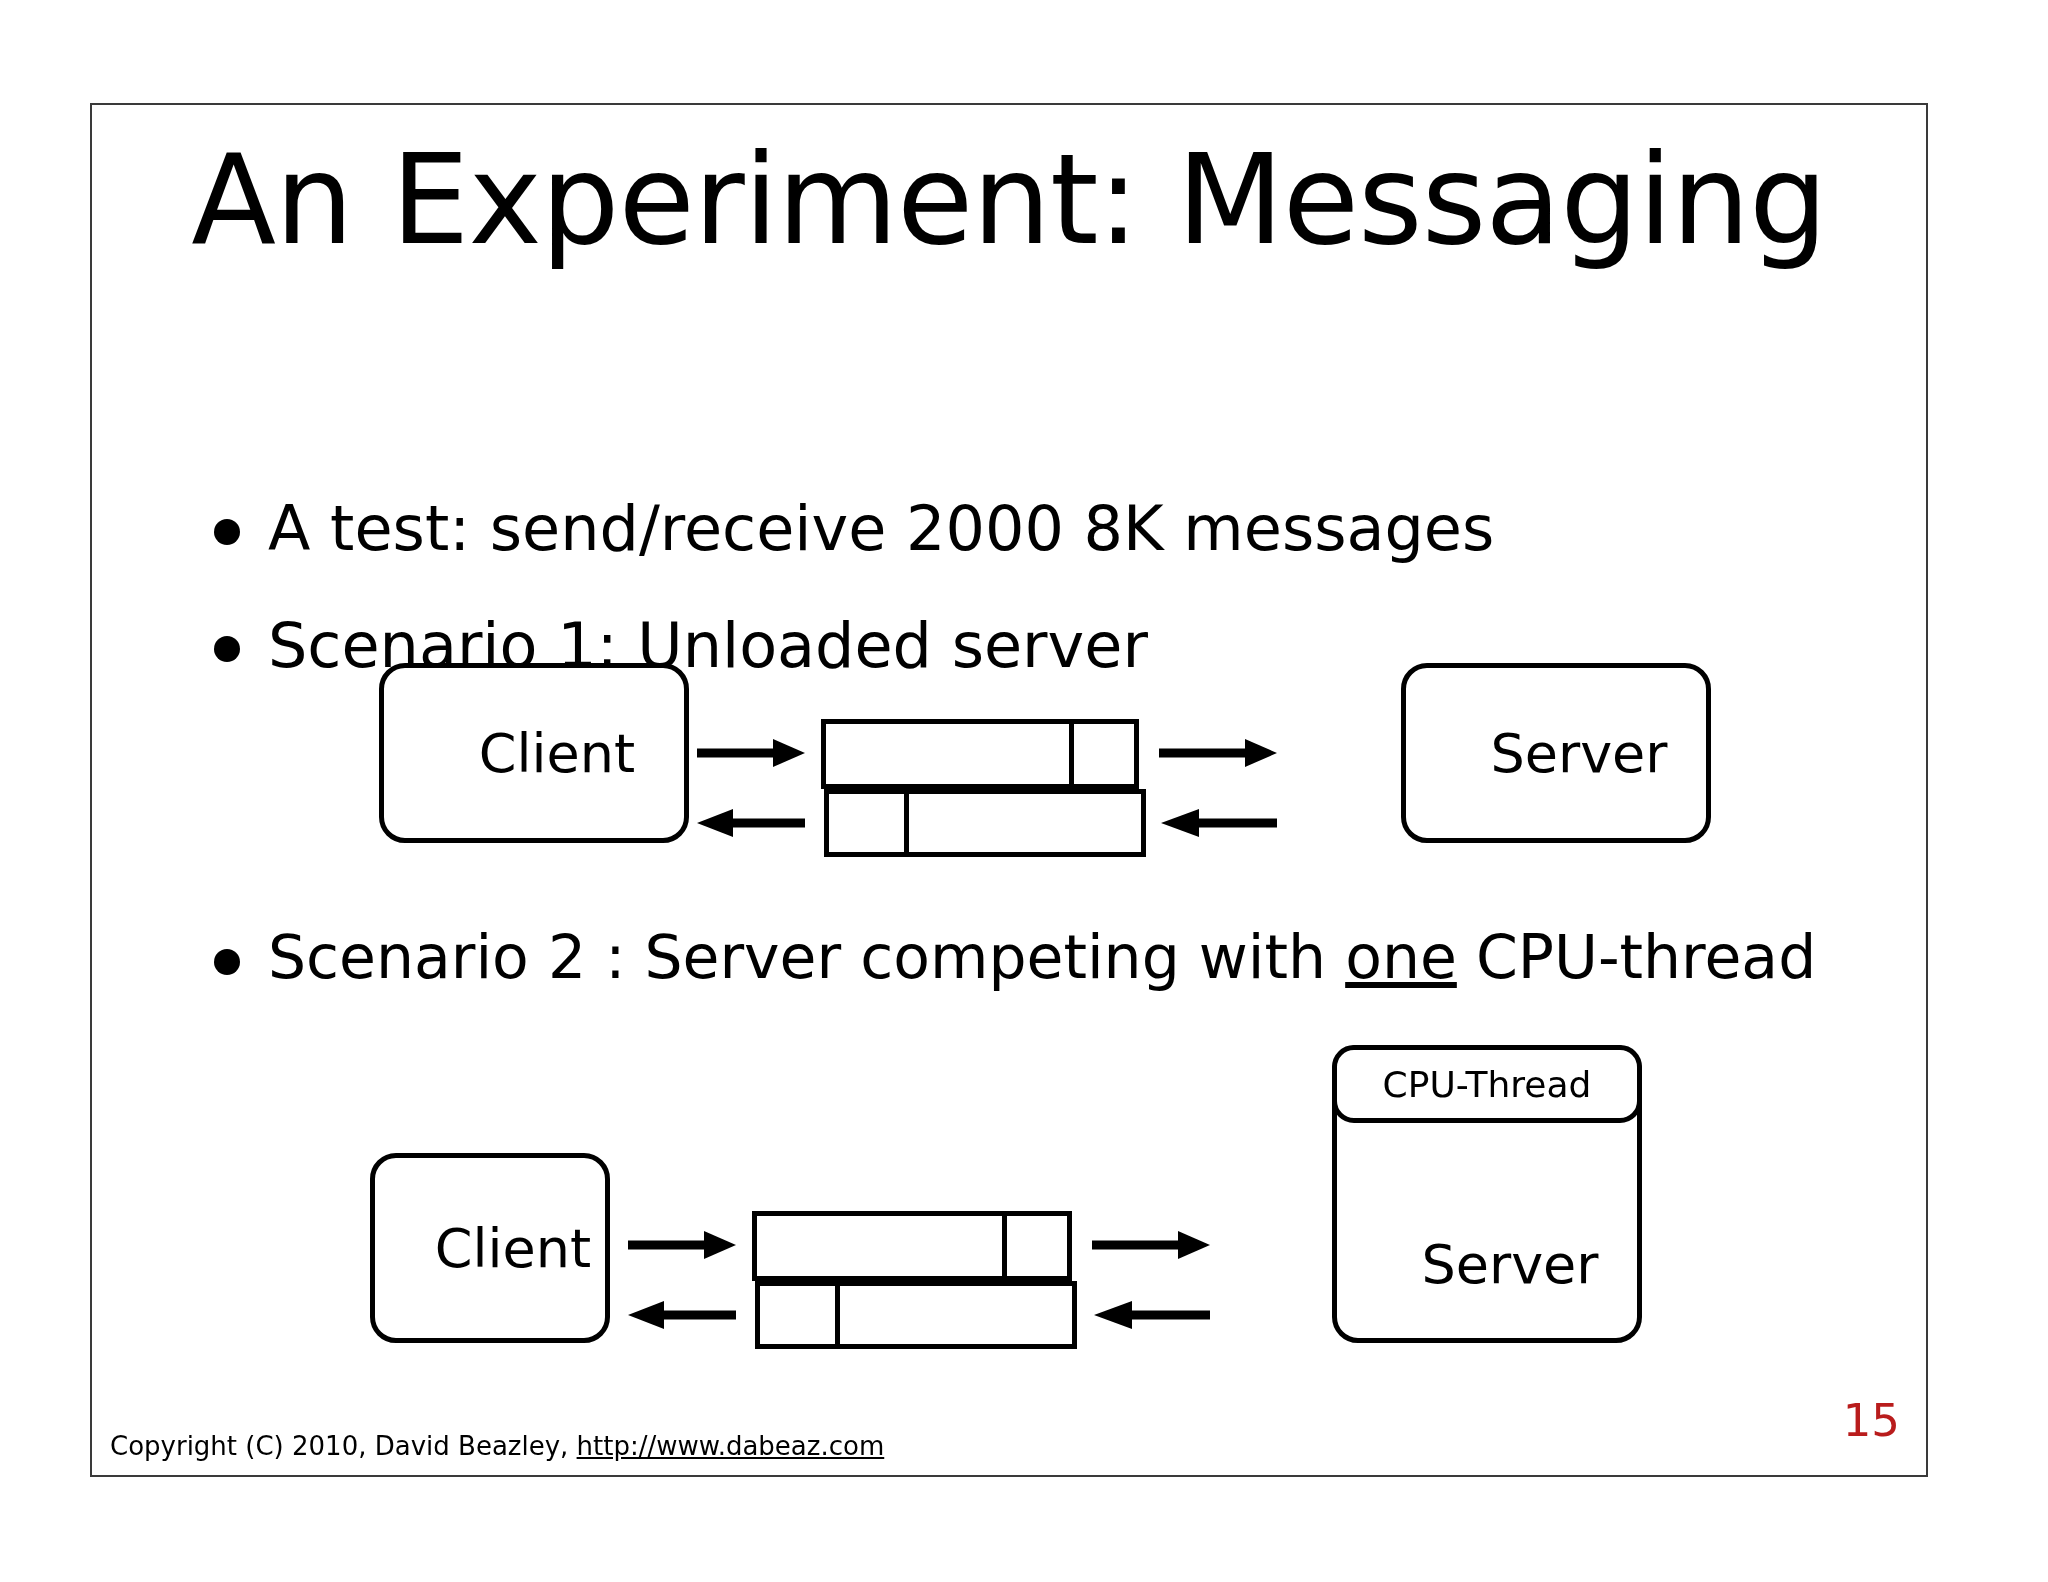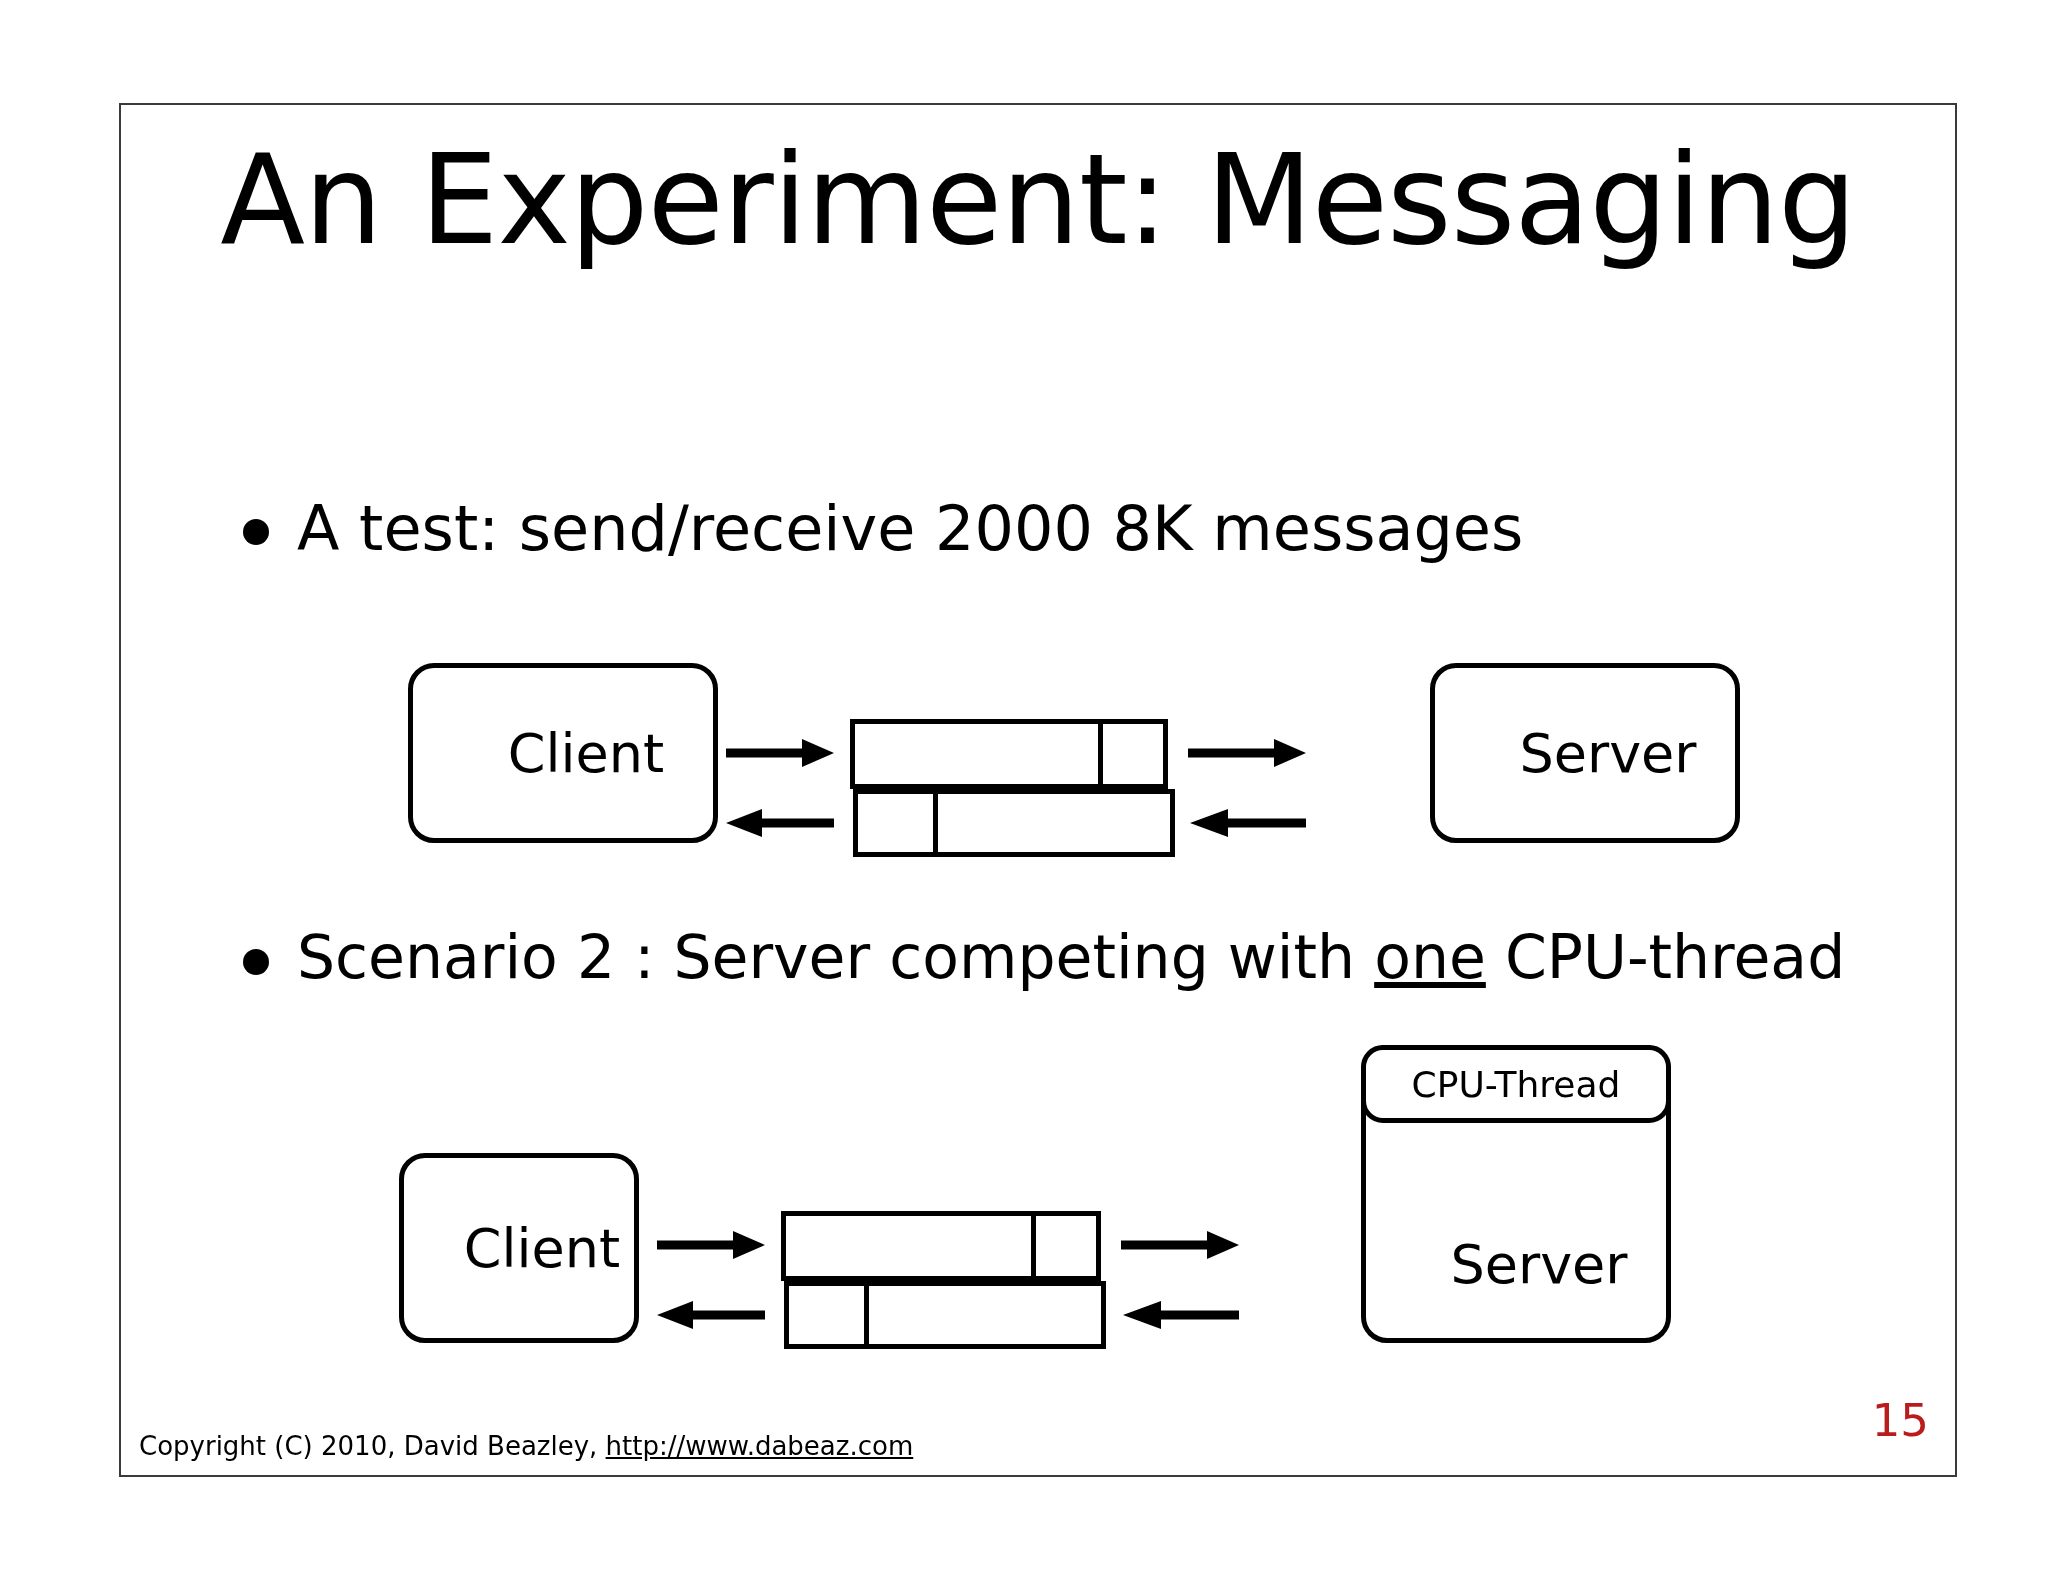--- a/index.html
+++ b/index.html
@@ -10,21 +10,21 @@
   body {
     width: 2048px;
     height: 1582px;
     font-family: "DejaVu Sans", sans-serif;
     overflow: hidden;
   }
 
   
   .slide {
     position: absolute;
-    left: 119px;
+    left: 90px;
     top: 103px;
     width: 1838px;
     height: 1374px;
     border: 2px solid #3a3a3a;
     background: #ffffff;
     box-sizing: border-box;
   }
 
   
   .slide-title {
@@ -151,20 +151,24 @@
 
 <div class="slide">
 
   <div class="slide-title">An Experiment: Messaging</div>
 
   <div class="bullet bullet-1">
     <span class="dot"></span>
     <span class="text">A test: send/receive 2000 8K messages</span>
   </div>
 
+  <div class="bullet bullet-2">
+    <span class="dot"></span>
+    <span class="text">Scenario 1:  Unloaded server</span>
+  </div>
 
   <div class="diagram" style="left:287px; top:540px; width:1400px; height:260px;">
 
     <div class="node-box" style="left:0px; top:18px; width:310px; height:180px;">
       <span>Client</span>
     </div>
 
     <svg class="arrow" style="left:318px; top:88px;" width="110" height="40" viewBox="0 0 110 40">
       <line x1="0" y1="20" x2="82" y2="20" stroke="#000" stroke-width="9"></line>
       <polygon points="76,6 108,20 76,34" fill="#000"></polygon>

